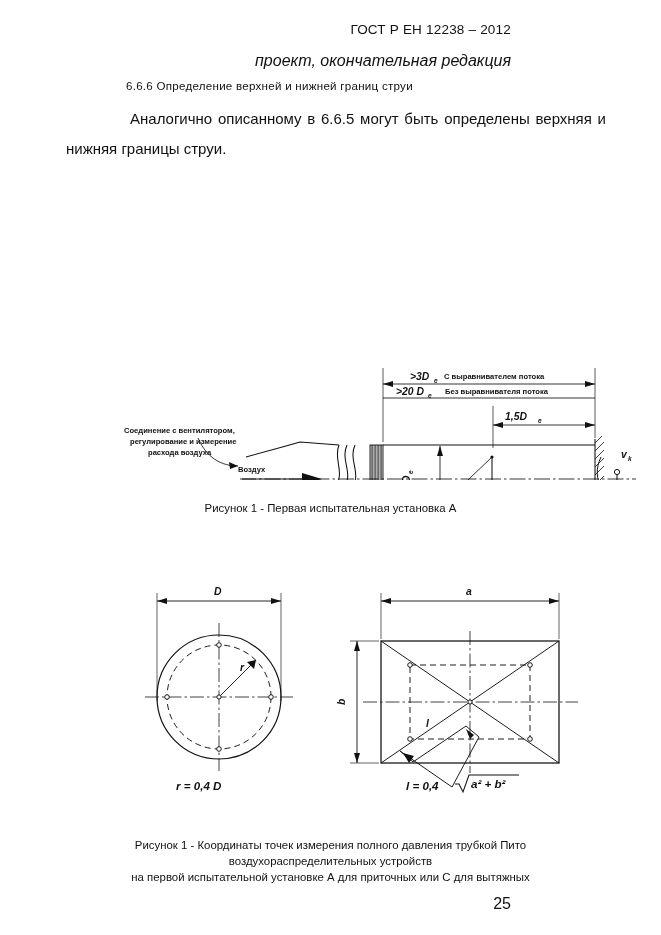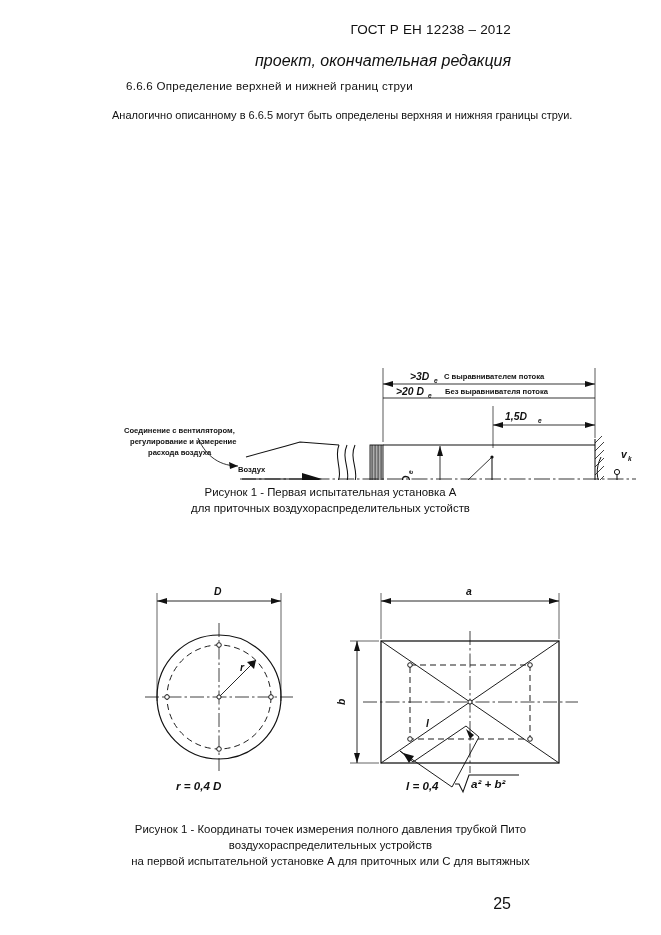--- a/index.html
+++ b/index.html
@@ -46,23 +46,23 @@
     top: 79px;
     left: 126px;
     font-size: 11.6px;
     font-weight: normal;
     letter-spacing: 0.25px;
     white-space: nowrap;
   }
   .para {
     position: absolute;
     top: 104px;
-    left: 48px;
+    left: 66px;
     width: 540px;
-    font-size: 11px;
+    font-size: 15px;
     line-height: 2.0;
     text-align: justify;
     text-indent: 64px;
   }
 
   
   .fig1 {
     position: absolute;
     top: 180px;
     left: 0;
@@ -78,20 +78,21 @@
   }
   .fig-svg { display: block; }
 
   .caption {
     position: absolute;
     left: 0;
     width: 661px;
     text-align: center;
     font-size: 11.4px;
     line-height: 1.42;
+    margin-top: 16px;
   }
   .cap1 { top: 484px; }
   .cap2 { top: 821px; }
 
   
   .pageno {
     position: absolute;
     bottom: 22px;
     right: 32px;
     font-size: 16px;
@@ -253,21 +254,20 @@
       <text class="sub" x="428" y="218">e</text>
       <text class="lbl" x="445" y="214">Без выравнивателя потока</text>
 
       <text class="dim-i" x="505" y="240">1,5D</text>
       <text class="sub" x="538" y="243">e</text>
     </svg>
   </div>
 
   <div class="caption cap1">
     <div>Рисунок 1 - Первая испытательная установка А</div>
-    <div>для приточных воздухораспределительных устойств</div>
   </div>
 
   <div class="fig2">
     <svg class="fig-svg" width="661" height="240" viewBox="0 0 661 240">
       <g stroke="#111" fill="none" stroke-width="1.05">
 
         <circle cx="219" cy="122" r="62" stroke-width="1.2"></circle>
         <circle cx="219" cy="122" r="52" stroke-width="0.95" stroke-dasharray="6 4"></circle>
 
         <line x1="157" y1="18" x2="157" y2="126" stroke-width="0.65"></line>

